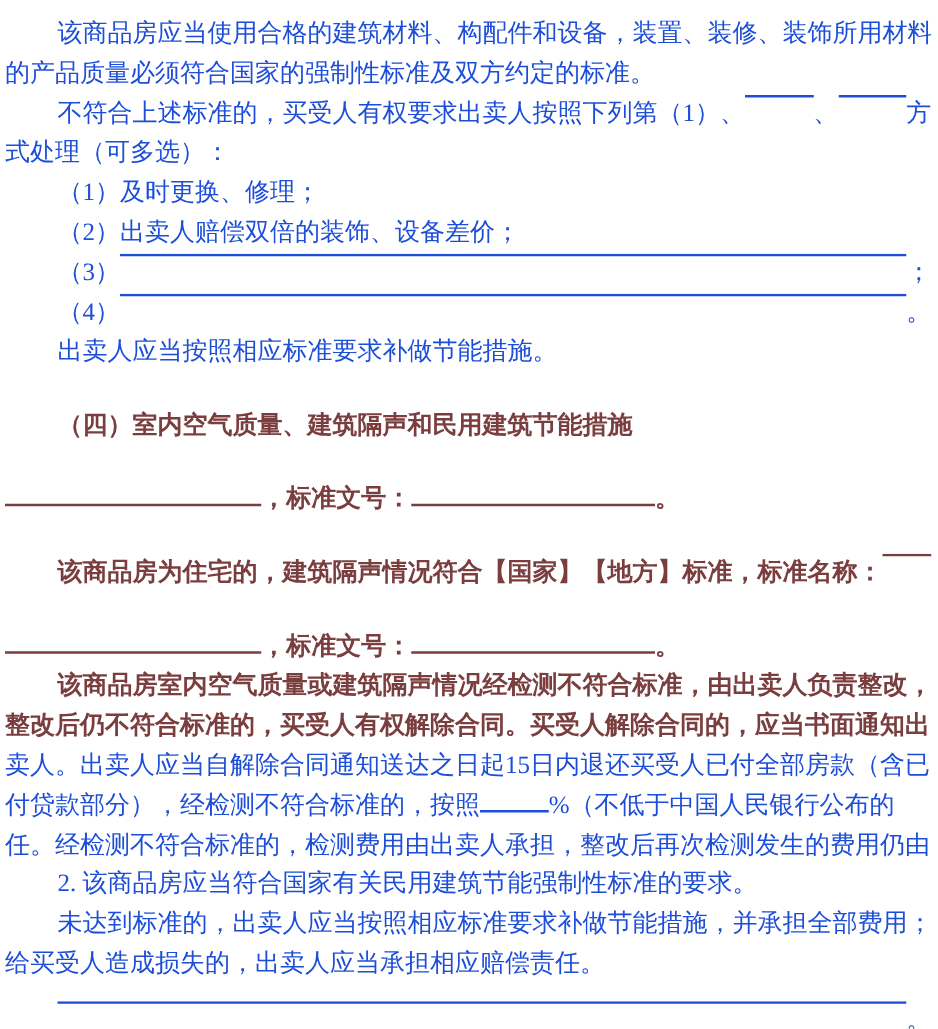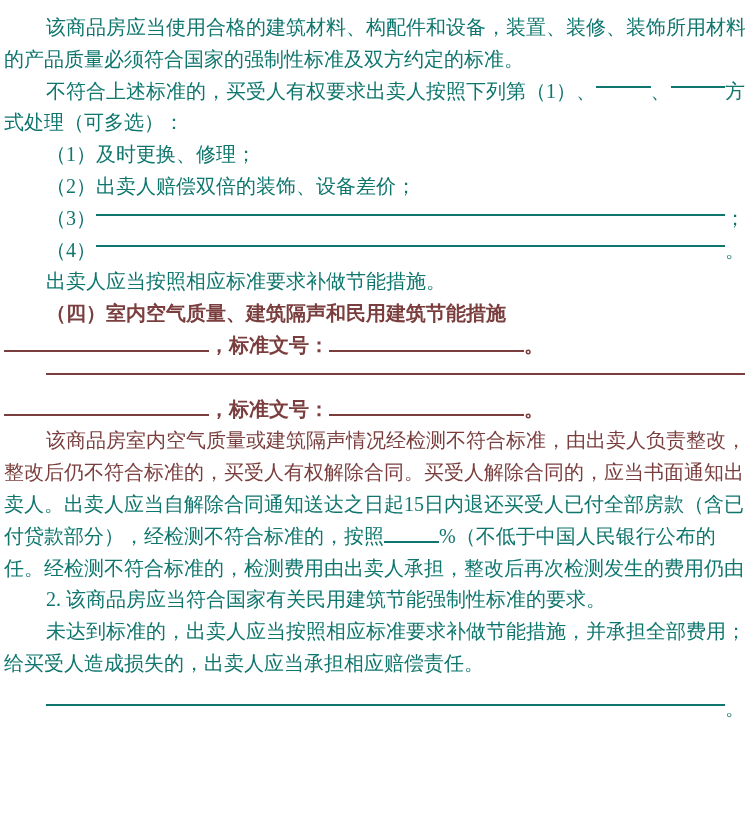--- a/index.html
+++ b/index.html
@@ -14,26 +14,26 @@
     font-size:20px;
     color:#3f3f3f;
   }
   .line{
     height:31.8px;
     line-height:31.8px;
     white-space:nowrap;
     overflow:hidden;
   }
   .line.indent{padding-left:42px;}
-  .line.flexline{display:flex;align-items:center;}
+  .line.flexline{display:flex;align-items:flex-start;}
   .flexline .seg{flex:0 0 auto;}
   .line.empty{height:13px;}
-  .ink{color:#0f766e;}
-  .red{color:#7b3e3e;}
-  .red-bold{color:#7b3e3e;font-weight:bold;}
+  .ink{color:#1d4ed8;}
+  .red{color:#7b3e3e;font-weight:bold;}
+  .red-bold{color:#7b3e3e;font-weight:bold;margin-top:27px;}
   .blank{
     display:inline-block;
     height:0.95em;
     border-bottom:2px solid currentColor;
     vertical-align:baseline;
   }
   .flexline .blank{margin-bottom:8px;height:0;}
   .blank.grow{flex:1 1 auto;min-width:40px;}
 </style>
 </head>
@@ -60,20 +60,21 @@
       </div>
       <div class="line ink indent flexline">
         <span class="seg">（4）</span>
         <span class="blank grow"></span>
         <span class="seg">。</span>
       </div>
       <div class="line ink indent"><span class="seg">出卖人应当按照相应标准要求补做节能措施。</span></div>
       <div class="line red-bold indent"><span class="seg">（四）室内空气质量、建筑隔声和民用建筑节能措施</span></div>
       <div class="line red-bold"><span class="blank" style="width: 205px;"></span><span class="seg">，标准文号：</span><span class="blank" style="width: 195px;"></span><span class="seg">。</span></div>
       <div class="line red-bold indent flexline">
+        <span class="seg">该商品房为住宅的，建筑隔声情况符合【国家】【地方】标准，标准名称：</span>
         <span class="blank grow"></span>
       </div>
       <div class="line red-bold"><span class="blank" style="width: 205px;"></span><span class="seg">，标准文号：</span><span class="blank" style="width: 195px;"></span><span class="seg">。</span></div>
       <div class="line red indent"><span class="seg">该商品房室内空气质量或建筑隔声情况经检测不符合标准，由出卖人负责整改，</span></div>
       <div class="line red"><span class="seg">整改后仍不符合标准的，买受人有权解除合同。买受人解除合同的，应当书面通知出</span></div>
       <div class="line ink"><span class="seg">卖人。出卖人应当自解除合同通知送达之日起15日内退还买受人已付全部房款（含已</span></div>
       <div class="line ink"><span class="seg">付贷款部分），经检测不符合标准的，按照</span><span class="blank" style="width: 55px;"></span><span class="seg">%（不低于中国人民银行公布的</span></div>
       <div class="line ink"><span class="seg">任。经检测不符合标准的，检测费用由出卖人承担，整改后再次检测发生的费用仍由</span></div>
       <div class="line ink indent"><span class="seg">2. 该商品房应当符合国家有关民用建筑节能强制性标准的要求。</span></div>
       <div class="line ink indent"><span class="seg">未达到标准的，出卖人应当按照相应标准要求补做节能措施，并承担全部费用；</span></div>

